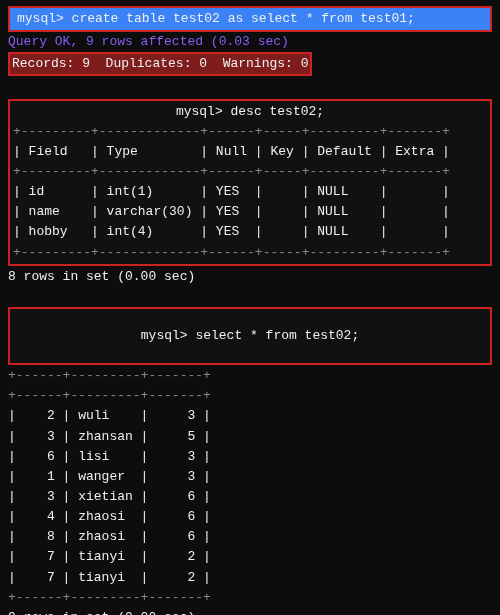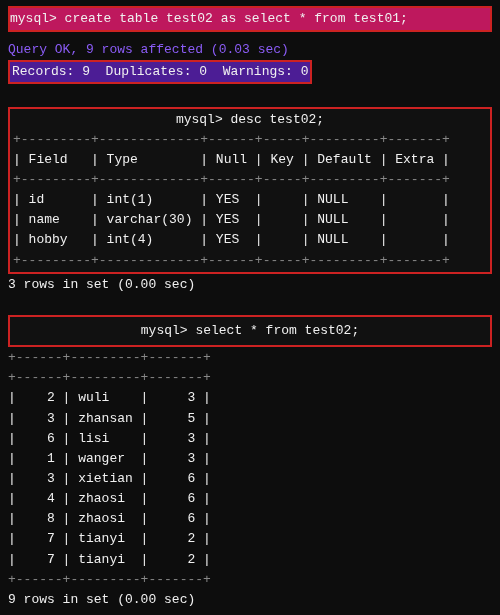--- a/index.html
+++ b/index.html
@@ -28,48 +28,48 @@
     .records-line { color: #f0f0f0; }
     .separator { color: #888; }
     .result-line { color: #f0f0f0; }
   </style>
 </head>
 <body>
 
 <div class="terminal">
 
   
-  <div style="border:2px solid #cc2222; display:block; padding:1px 0; margin-bottom:8px; background:#be185d;">
+  <div style="border:2px solid #cc2222; display:block; padding:1px 7px; margin-bottom:0; background:#3b82f6;">
     <span class="line">mysql&gt; create table test02 as select * from test01;</span>
   </div>
   <span class="line ok-line">Query OK, 9 rows affected (0.03 sec)</span>
   
-  <div style="border:2px solid #cc2222; display:inline-block; padding:0 2px; margin-bottom:2px; background:#4c1d95;">
+  <div style="border:2px solid #cc2222; display:inline-block; padding:0 2px; margin-bottom:2px; background:#7f1d1d;">
     <span class="line records-line">Records: 9  Duplicates: 0  Warnings: 0</span>
   </div>
 
   <span class="line">&nbsp;</span>
 
   
   <div style="border:2px solid #cc2222; display:block; padding:1px 3px; margin-bottom:1px; background:#111;">
     <span class="line cmd-line">mysql&gt; desc test02;</span>
     <span class="line separator">+---------+-------------+------+-----+---------+-------+</span>
     <span class="line">| Field   | Type        | Null | Key | Default | Extra |</span>
     <span class="line separator">+---------+-------------+------+-----+---------+-------+</span>
     <span class="line">| id      | int(1)      | YES  |     | NULL    |       |</span>
     <span class="line">| name    | varchar(30) | YES  |     | NULL    |       |</span>
     <span class="line">| hobby   | int(4)      | YES  |     | NULL    |       |</span>
     <span class="line separator">+---------+-------------+------+-----+---------+-------+</span>
   </div>
-  <span class="line result-line">3 rows in set (0.00 sec)</span>
+  <span class="line result-line">8 rows in set (0.00 sec)</span>
 
   <span class="line">&nbsp;</span>
 
   
-  <div style="border:2px solid #cc2222; display:block; padding:4px 3px; margin-bottom:1px; background:#111;">
+  <div style="border:2px solid #cc2222; display:block; padding:17px 3px; margin-bottom:1px; background:#111;">
     <span class="line cmd-line">mysql&gt; select * from test02;</span>
   </div>
   <span class="line separator">+------+---------+-------+</span>
   <span class="line separator">+------+---------+-------+</span>
   <span class="line">|    2 | wuli    |     3 |</span>
   <span class="line">|    3 | zhansan |     5 |</span>
   <span class="line">|    6 | lisi    |     3 |</span>
   <span class="line">|    1 | wanger  |     3 |</span>
   <span class="line">|    3 | xietian |     6 |</span>
   <span class="line">|    4 | zhaosi  |     6 |</span>

